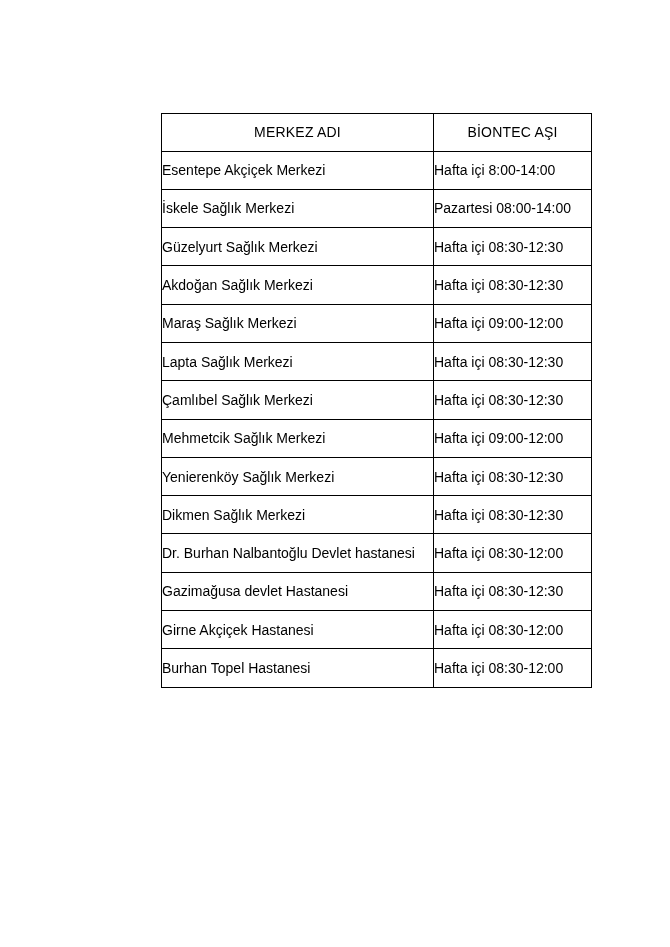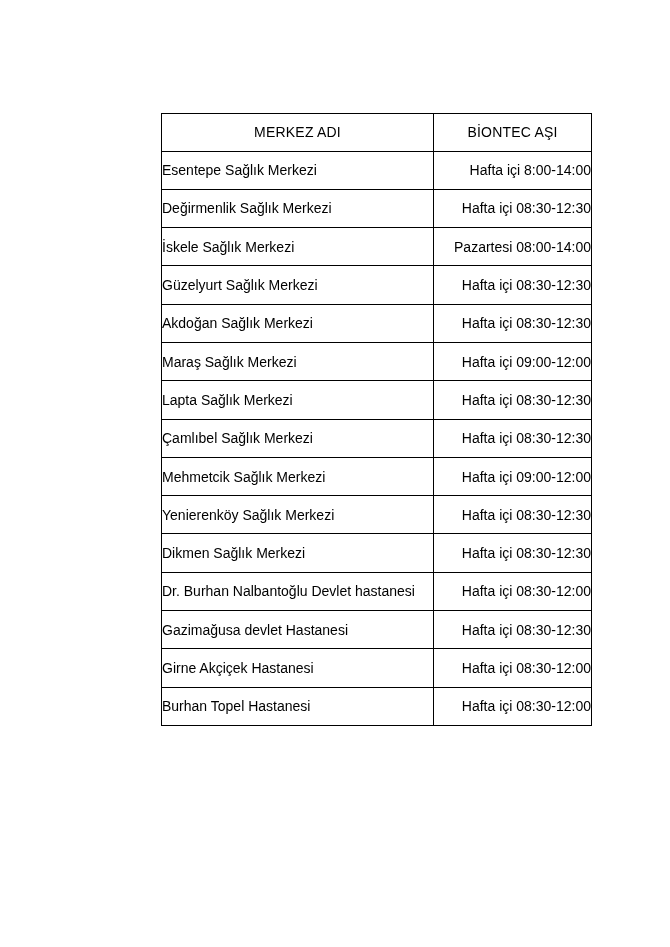--- a/index.html
+++ b/index.html
@@ -48,46 +48,42 @@
   }
   table.schedule tbody td {
     height: 37.3px;
   }
   td.col-name {
     padding-left: 10px;
     text-align: left;
   }
   td.col-time {
     padding-left: 7px;
-    text-align: right;
+    text-align: left;
   }
 </style>
 </head>
 <body>
 
 <div class="page">
   <table class="schedule">
     <colgroup>
       <col style="width:272px">
       <col style="width:158px">
     </colgroup>
     <thead>
       <tr>
         <th>MERKEZ ADI</th>
         <th>BİONTEC AŞI</th>
       </tr>
     </thead>
     <tbody>
       <tr>
-        <td class="col-name">Esentepe Sağlık Merkezi</td>
+        <td class="col-name">Esentepe Akçiçek Merkezi</td>
         <td class="col-time">Hafta içi 8:00-14:00</td>
-      </tr>
-      <tr>
-        <td class="col-name">Değirmenlik Sağlık Merkezi</td>
-        <td class="col-time">Hafta içi 08:30-12:30</td>
       </tr>
       <tr>
         <td class="col-name">İskele Sağlık Merkezi</td>
         <td class="col-time">Pazartesi 08:00-14:00</td>
       </tr>
       <tr>
         <td class="col-name">Güzelyurt Sağlık Merkezi</td>
         <td class="col-time">Hafta içi 08:30-12:30</td>
       </tr>
       <tr>

